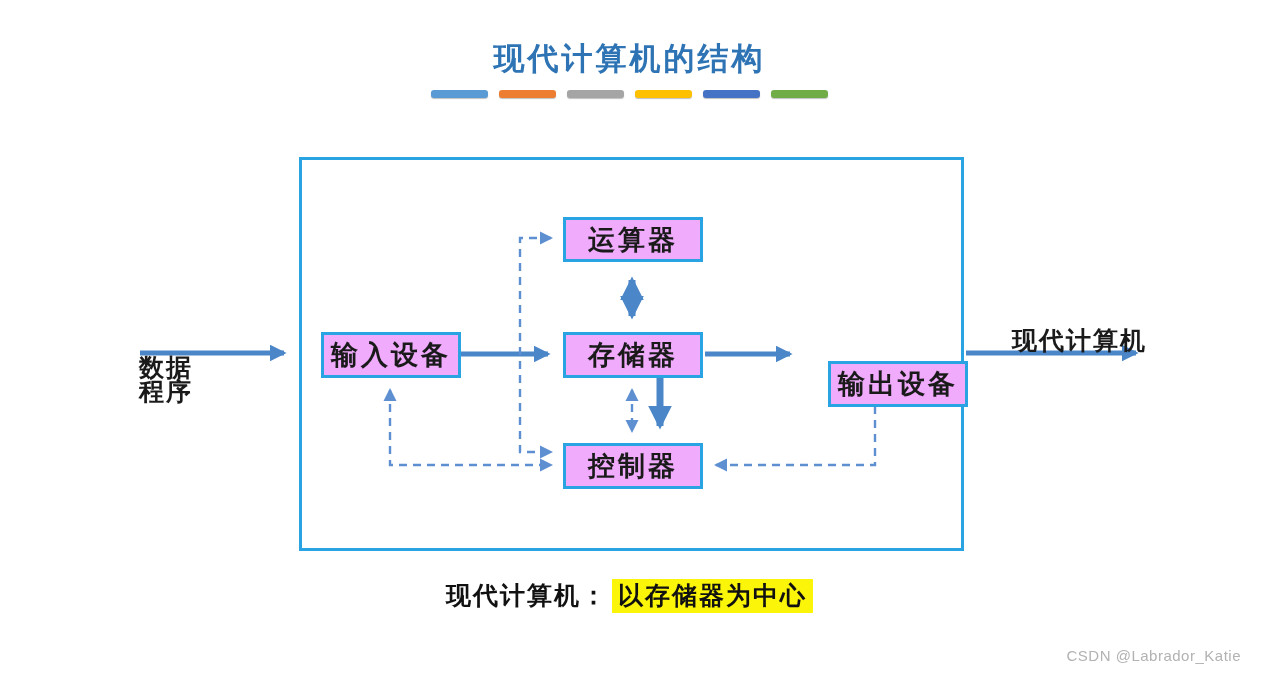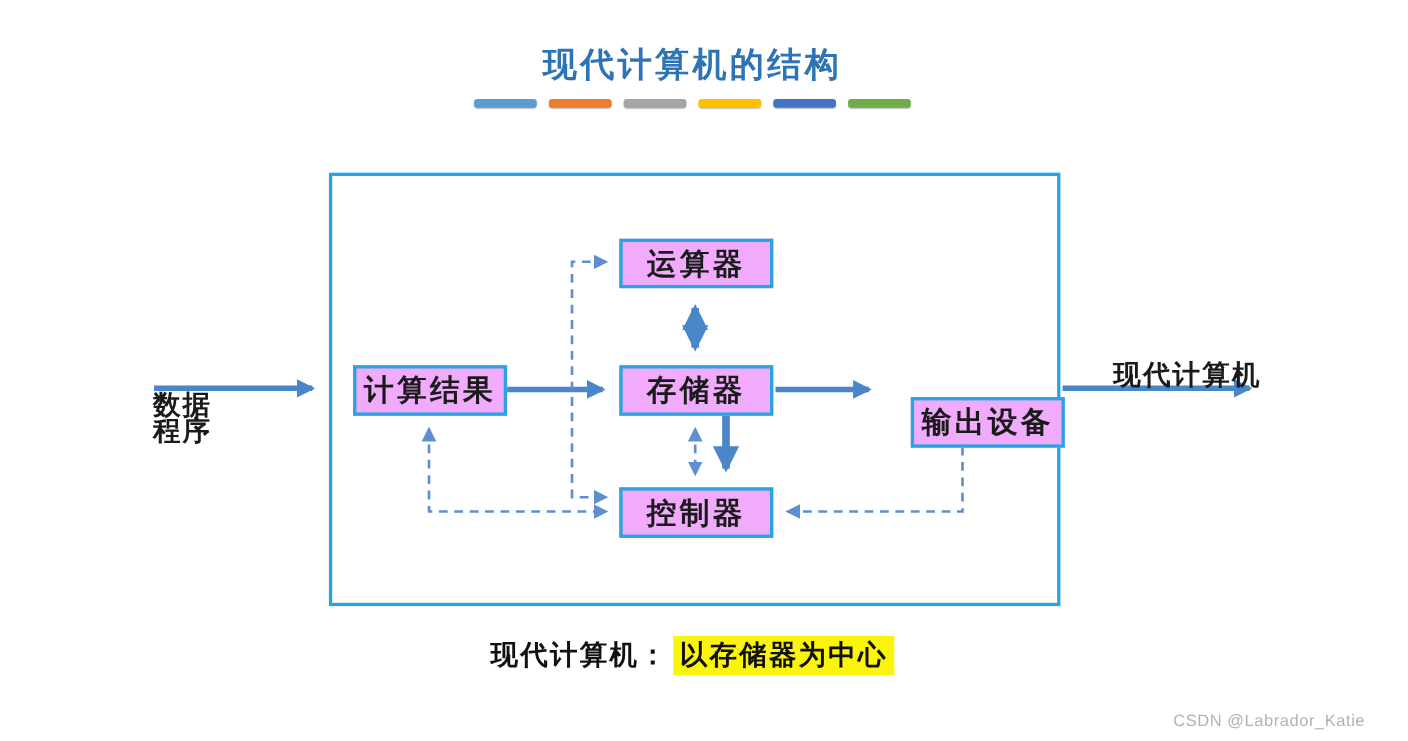--- a/index.html
+++ b/index.html
@@ -37,21 +37,21 @@
   .node-output{left:828px;top:332px;width:140px;height:46px;margin-top:29px;}
   .node-control{left:563px;top:443px;width:140px;height:46px;}
   .side-label{
     position:absolute;font-size:25px;font-weight:bold;color:#1a1a1a;letter-spacing:2px;
   }
   .lbl-data{left:139px;top:316px;margin-top:35px;}
   .lbl-program{left:139px;top:375px;}
   .lbl-result{left:1012px;top:324px;}
   .caption{
     position:absolute;left:0;right:0;top:579px;text-align:center;
-    font-size:25px;font-weight:bold;color:#111;letter-spacing:2px;
+    font-size:25px;font-weight:bold;color:#111;letter-spacing:2px;font-family:Liberation Serif, serif;
   }
   .caption .hl{
     background:var(--highlight);padding:3px 6px 4px 6px;margin-left:4px;
   }
   .watermark{
     position:absolute;right:18px;top:647px;
     font-family:"Liberation Sans","DejaVu Sans",sans-serif;
     font-size:15px;color:var(--watermark);letter-spacing:.5px;
   }
 </style>
@@ -91,21 +91,21 @@
     <path class="t" d="M660,378 V426" marker-end="url(#ah)"></path>
 
     <path class="d" d="M632,390 V431" marker-start="url(#ahd)" marker-end="url(#ahd)"></path>
     <path class="d" d="M551,238 H520 V452 H551" marker-start="url(#ahd)" marker-end="url(#ahd)"></path>
     <path class="d" d="M390,390 V465 H551" marker-start="url(#ahd)" marker-end="url(#ahd)"></path>
     <path class="d" d="M716,465 H875 V390" marker-start="url(#ahd)" marker-end="url(#ahd)"></path>
   </svg>
 
   <div class="node node-alu">运算器</div>
   <div class="node node-memory">存储器</div>
-  <div class="node node-input">计算结果</div>
+  <div class="node node-input">输入设备</div>
   <div class="node node-output">输出设备</div>
   <div class="node node-control">控制器</div>
 
   <div class="side-label lbl-data">数据</div>
   <div class="side-label lbl-program">程序</div>
   <div class="side-label lbl-result">现代计算机</div>
 
   <div class="caption">
     <span>现代计算机：</span><span class="hl">以存储器为中心</span>
   </div>

